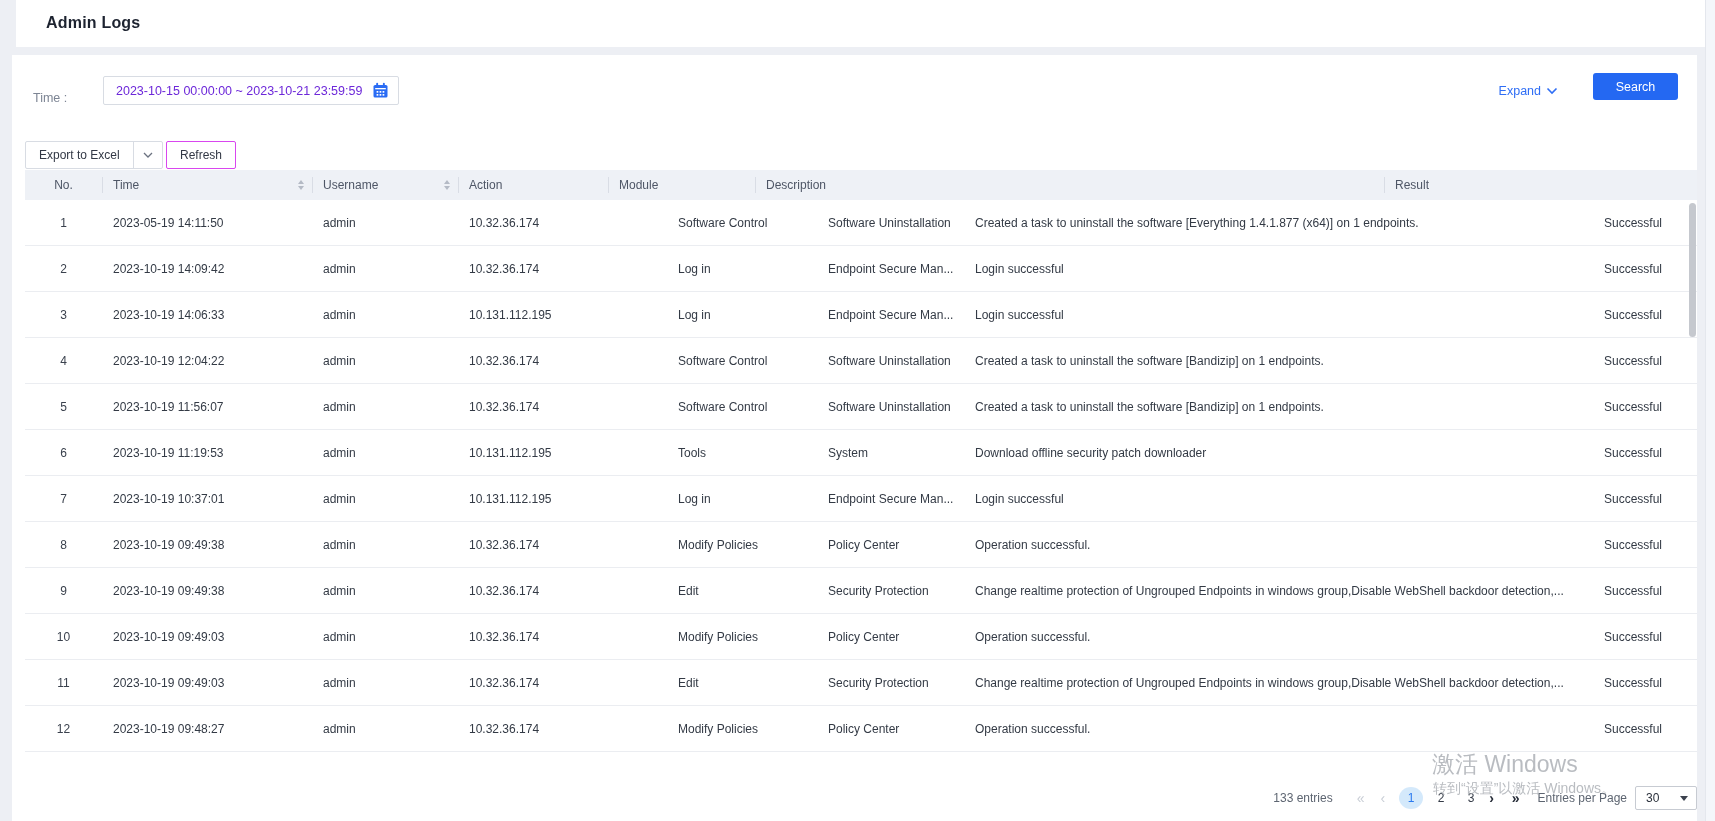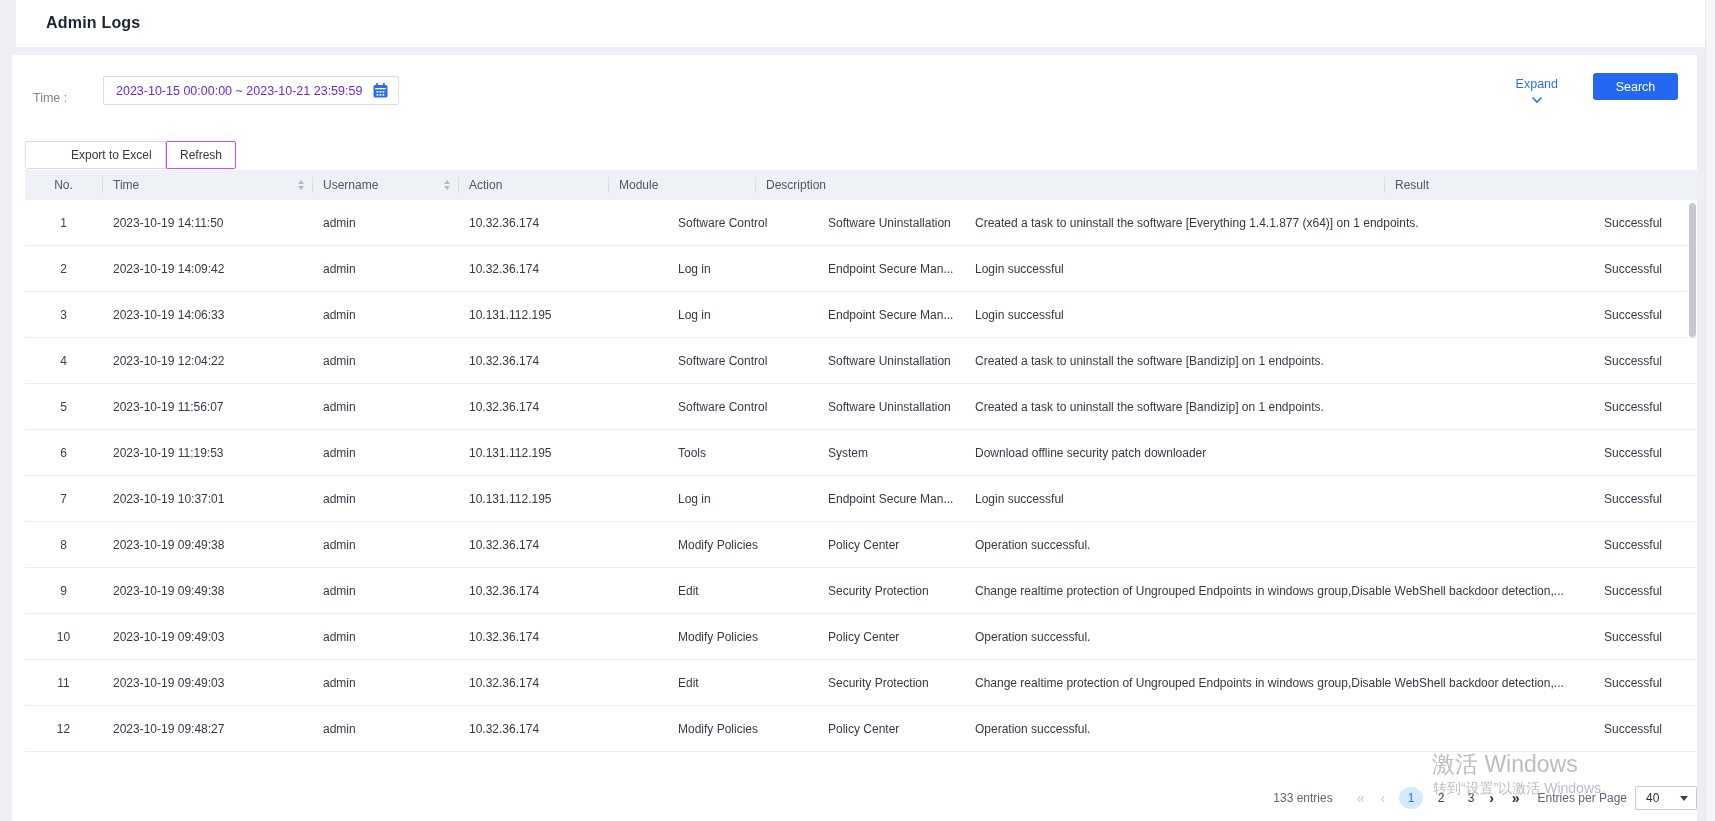--- a/index.html
+++ b/index.html
@@ -19,32 +19,32 @@
   
   .time-label { position:absolute; left:21px; top:28px; height:30px; line-height:30px; font-size:12.5px; color:#7d8594; }
   .date-input {
     position:absolute; left:91px; top:21px; width:296px; height:29px;
     border:1px solid #d8dce3; border-radius:2px; background:#fff;
     display:flex; align-items:center; justify-content:space-between;
     padding:0 9px 0 12px; font-size:12.5px; color:#6d28d9; cursor:pointer;
   }
   .expand-link {
     position:absolute; right:139px; top:22px; height:28px; display:flex; align-items:center; gap:5px;
-    color:#2f6ef5; font-size:12.5px; cursor:pointer;flex-direction:column;
+    color:#2f6ef5; font-size:12.5px; cursor:pointer;
   }
   .search-btn {
     position:absolute; right:19px; top:18px; width:85px; height:27px;
     background:#2468f2; color:#fff; border:none; border-radius:3px;
     font-size:12.5px; font-family:inherit; cursor:pointer;
   }
 
   
   .export-btn {
     position:absolute; left:13px; top:86px; height:28px; display:flex; align-items:stretch;
-    border:1px solid #d8dce3; border-radius:2px; background:#fff; cursor:pointer;padding-left:32px;
+    border:1px solid #d8dce3; border-radius:2px; background:#fff; cursor:pointer;
   }
   .export-main { display:flex; align-items:center; padding:0 13px; font-size:12px; color:#323845; }
   .export-caret { display:flex; align-items:center; justify-content:center; width:29px; border-left:1px solid #d8dce3; }
   .refresh-btn {
     position:absolute; left:154px; top:86px; width:70px; height:28px;
     background:#fff; border:1px solid #d946ef; border-radius:2px;
     font-size:12px; color:#323845; font-family:inherit; cursor:pointer;
   }
 
   
@@ -170,21 +170,21 @@
           <div class="th c6">
             <span>Description</span>
           </div>
           <div class="th c7">
             <span>Result</span>
           </div>
         </div>
       <div class="tbody">
           <div class="row">
             <div class="td c0">1</div>
-            <div class="td c1">2023-10-19 14:11:50</div>
+            <div class="td c1">2023-05-19 14:11:50</div>
             <div class="td c2">admin</div>
             <div class="td c3">10.32.36.174</div>
             <div class="td c4">Software Control</div>
             <div class="td c5">Software Uninstallation</div>
             <div class="td c6">Created a task to uninstall the software [Everything 1.4.1.877 (x64)] on 1 endpoints.</div>
             <div class="td c7">Successful</div>
           </div>
           <div class="row">
             <div class="td c0">2</div>
             <div class="td c1">2023-10-19 14:09:42</div>
@@ -305,21 +305,21 @@
       <span class="pg-arrow disabled pg-prev">‹</span>
       <span id="page-numbers" style="display:flex;align-items:center;">
           <span class="page-num active">1</span>
           <span class="page-num">2</span>
           <span class="page-num">3</span>
         </span>
       <span class="pg-arrow dark pg-next">›</span>
       <span class="pg-arrow dark pg-last">»</span>
       <span class="pp-label">Entries per Page</span>
       <span class="page-size-select">
-        <span>40</span>
+        <span>30</span>
         <span class="select-caret"></span>
       </span>
     </div>
   </div>
 
   <div class="wm1">激活 Windows</div>
   <div class="wm2">转到“设置”以激活 Windows。</div>
 
   <div class="window-scrollbar"></div>
 </div>

